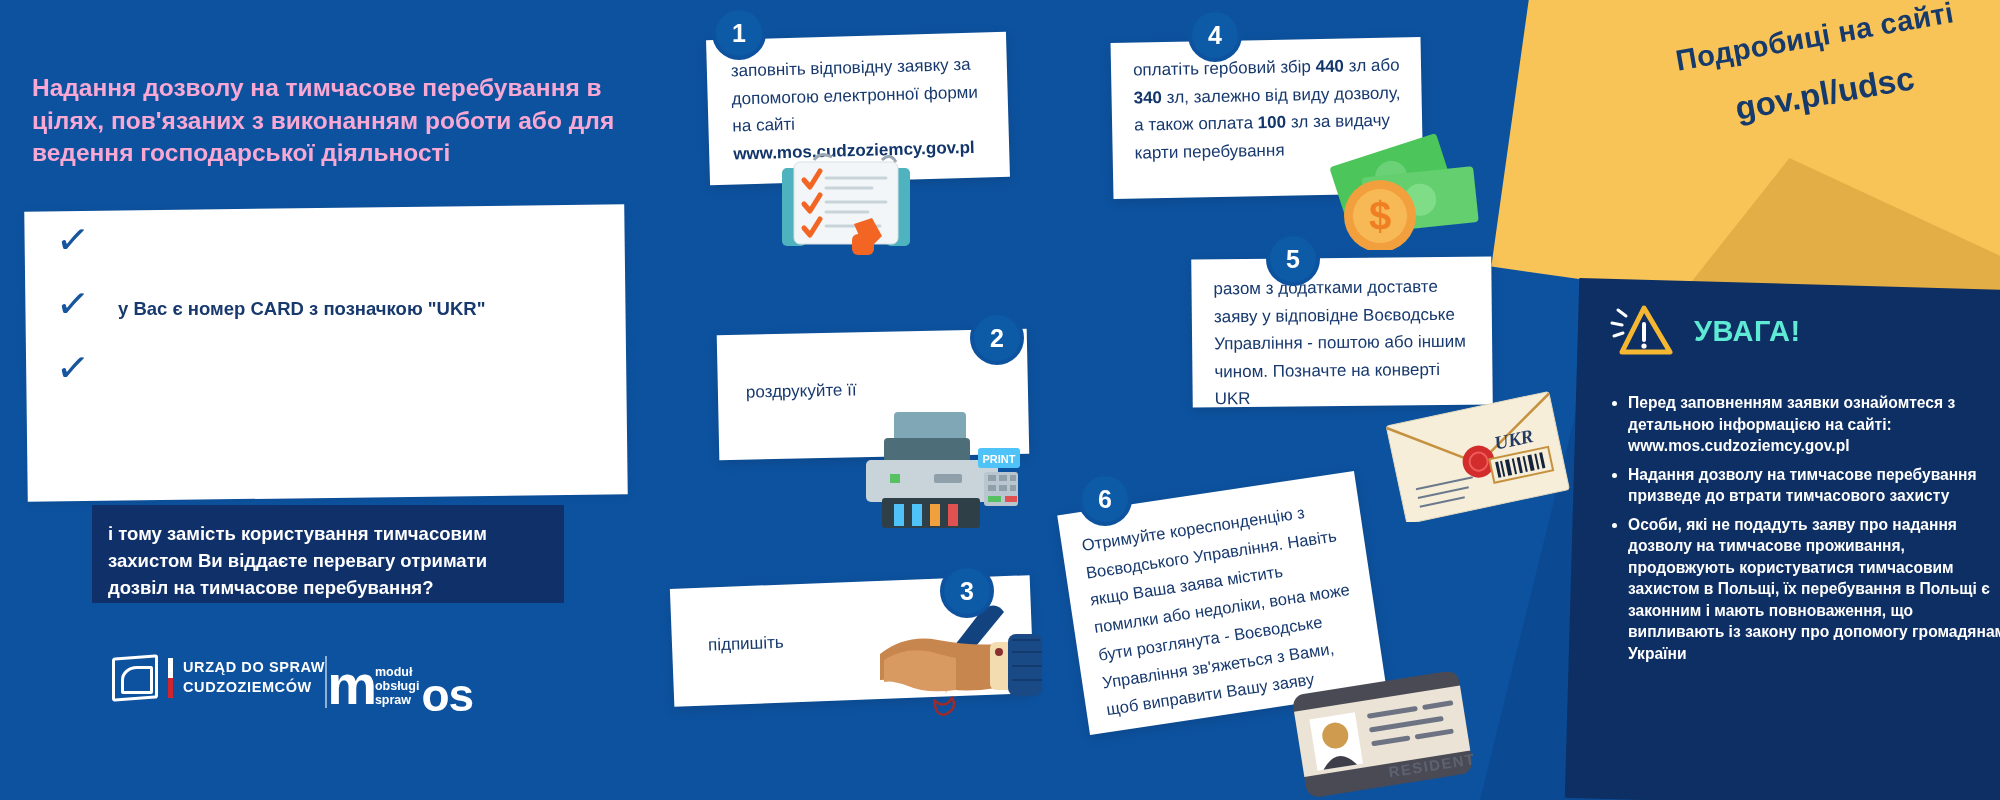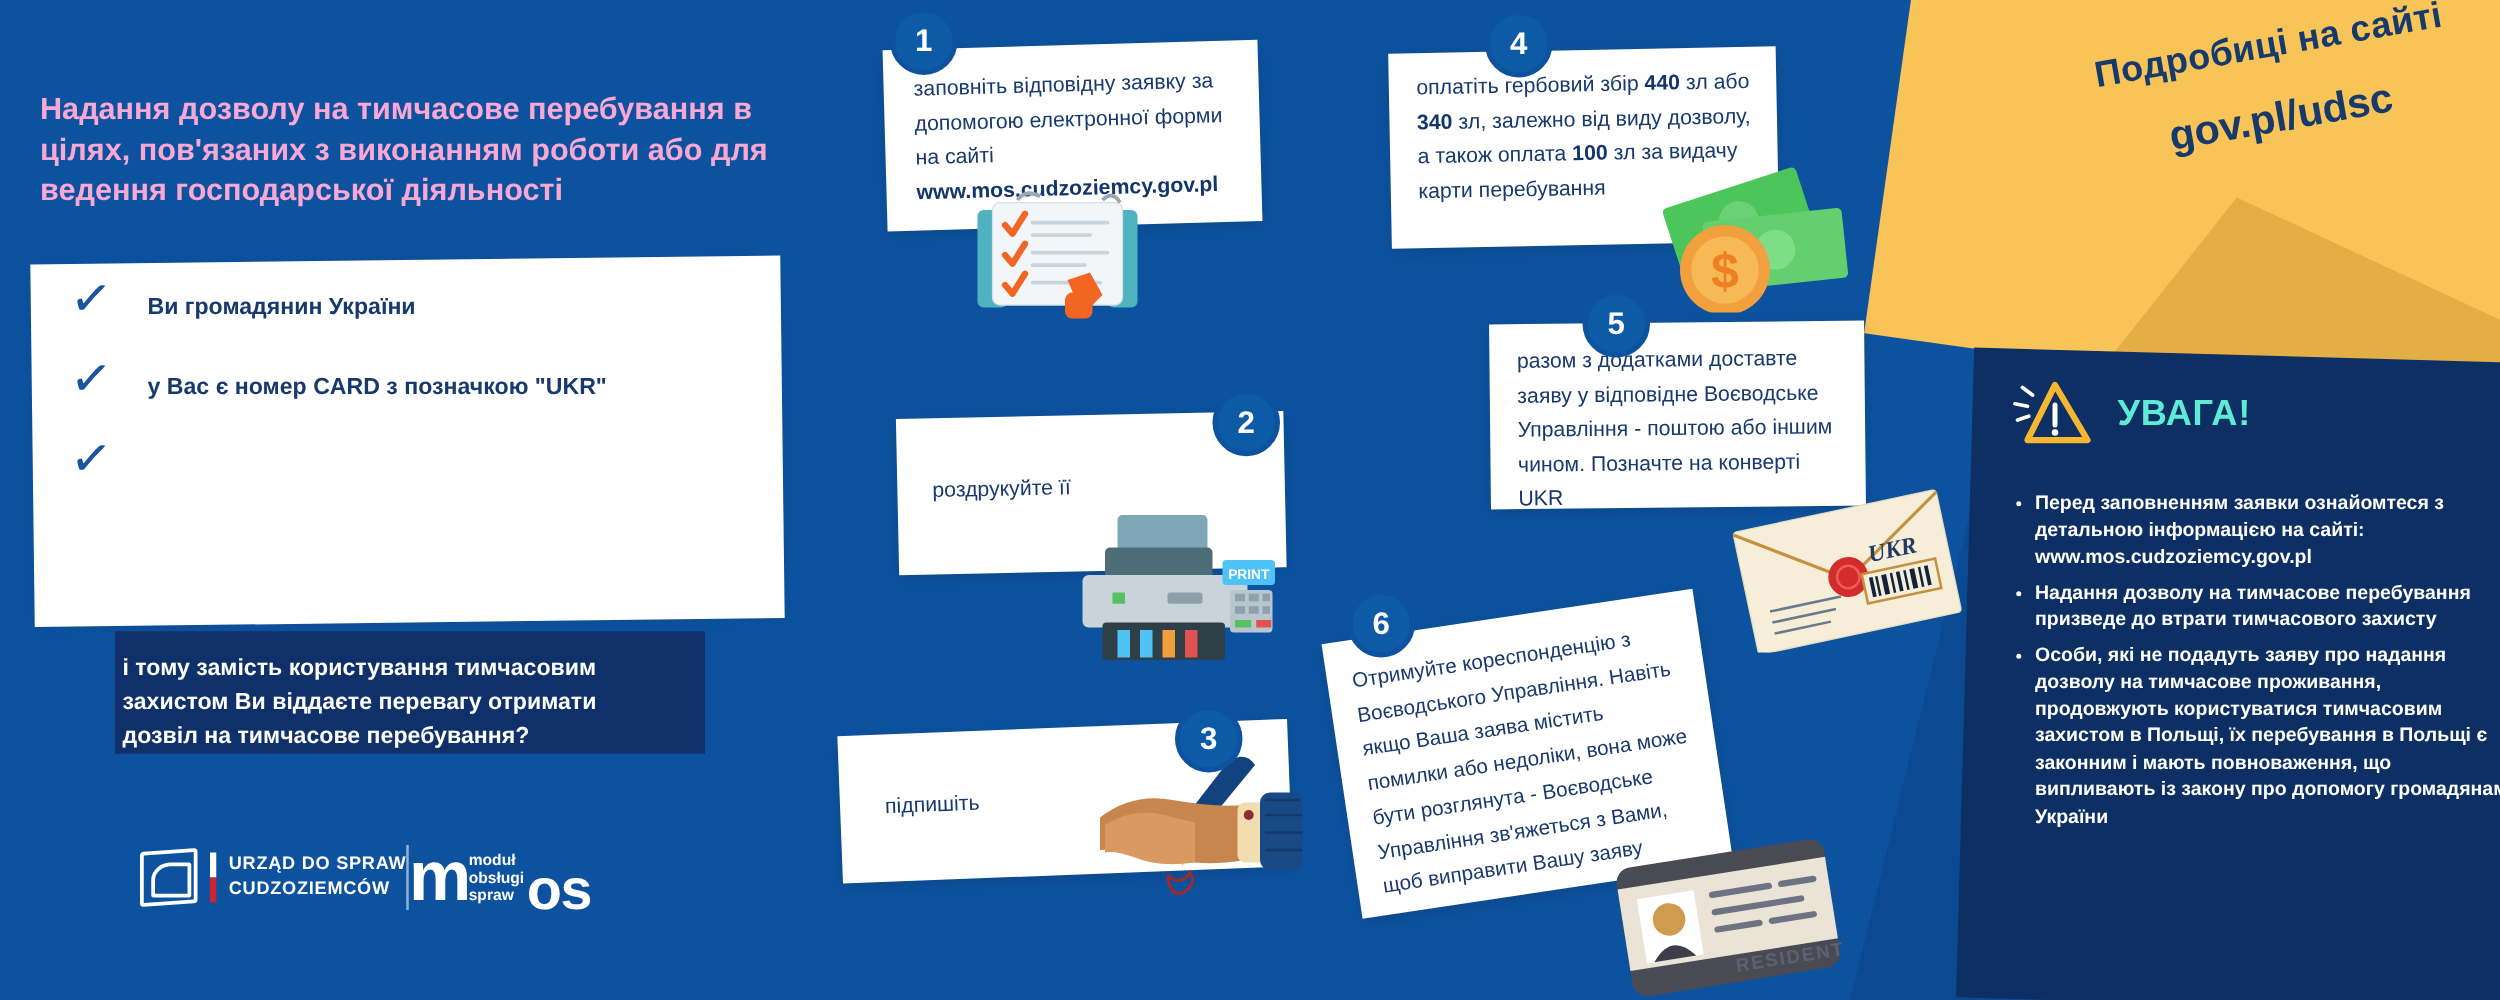--- a/index.html
+++ b/index.html
@@ -58,26 +58,26 @@
     transform:translateY(-4px) rotate(6deg);
   }
   .check-text{
     color:#17396e;font-size:18.5px;font-weight:bold;line-height:1.42;padding-top:4px;
   }
   .dark-box{
     position:absolute;left:92px;top:505px;width:472px;height:98px;
     background:#10306a;
   }
   .dark-box-text{
-    position:absolute;left:98px;top:520px;width:430px;
+    position:absolute;left:108px;top:520px;width:430px;
     color:#ffffff;font-size:18.5px;font-weight:bold;line-height:1.46;
   }
 
   
-  .logos{position:absolute;left:112px;top:672px;display:flex;align-items:center;}
+  .logos{position:absolute;left:112px;top:656px;display:flex;align-items:flex-start;}
   .udsc{display:flex;align-items:center;gap:10px;}
   .udsc-glyph{width:46px;height:44px;position:relative;}
   .udsc-glyph .outer{
     position:absolute;inset:0;border:3px solid #fff;border-radius:3px;
     transform:skewY(-4deg);
   }
   .udsc-glyph .inner{
     position:absolute;left:9px;top:10px;width:26px;height:22px;
     border:3px solid #fff;border-radius:50% 2px 2px 2px;
   }
@@ -161,21 +161,20 @@
     <div class="banner-l1">Подробиці на сайті</div>
     <div class="banner-l2">gov.pl/udsc</div>
   </div>
 
   <div class="headline">Надання дозволу на тимчасове перебування в цілях, пов'язаних з виконанням роботи або для ведення господарської діяльності</div>
 
   <div class="white-panel"></div>
   <div class="check-list">
     <div class="check-row">
       <div class="check-mark">✓</div>
-      <div class="check-text">Ви громадянин України</div>
     </div>
     <div class="check-row">
       <div class="check-mark">✓</div>
       <div class="check-text">у Вас є номер CARD з позначкою "UKR"</div>
     </div>
     <div class="check-row">
       <div class="check-mark">✓</div>
     </div>
   </div>
 

